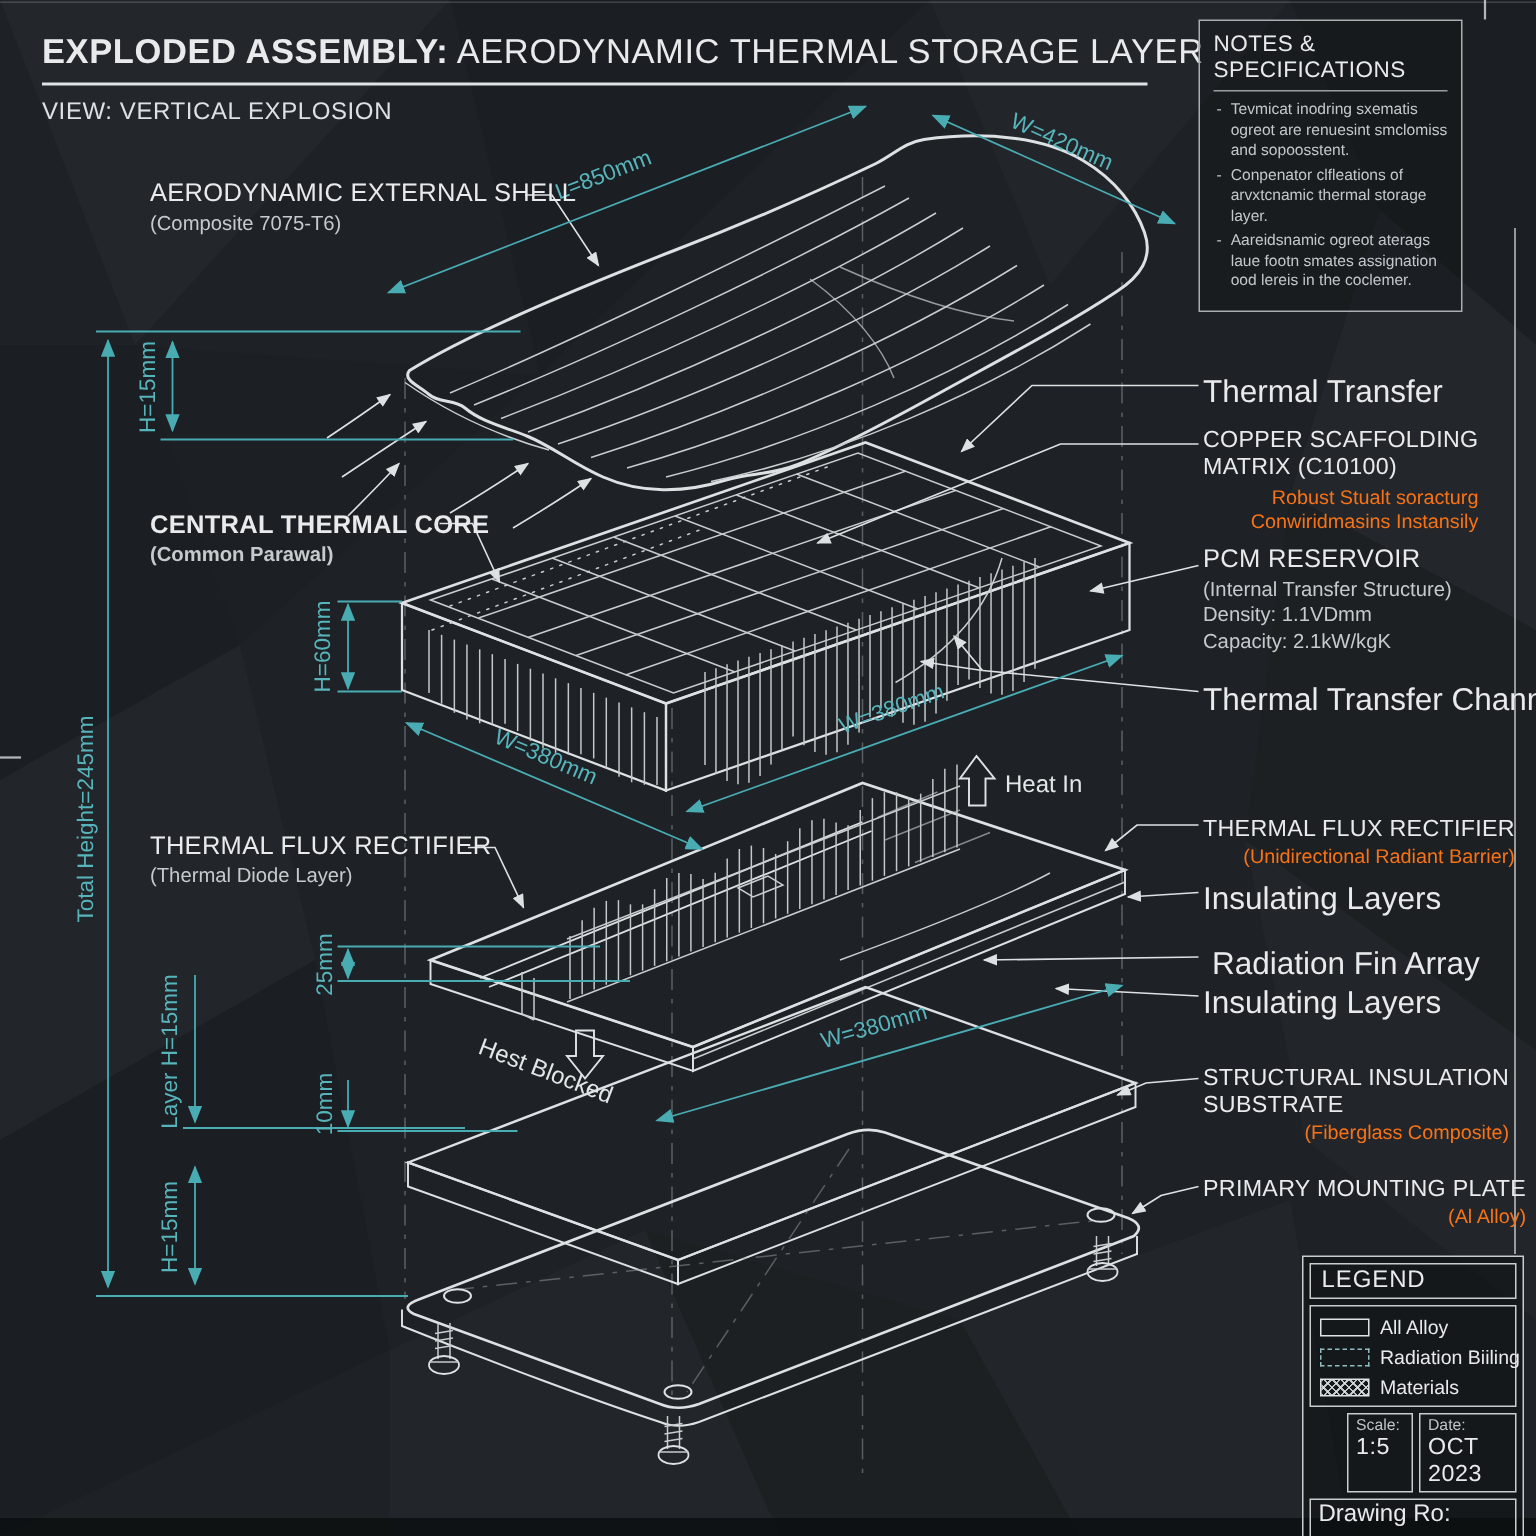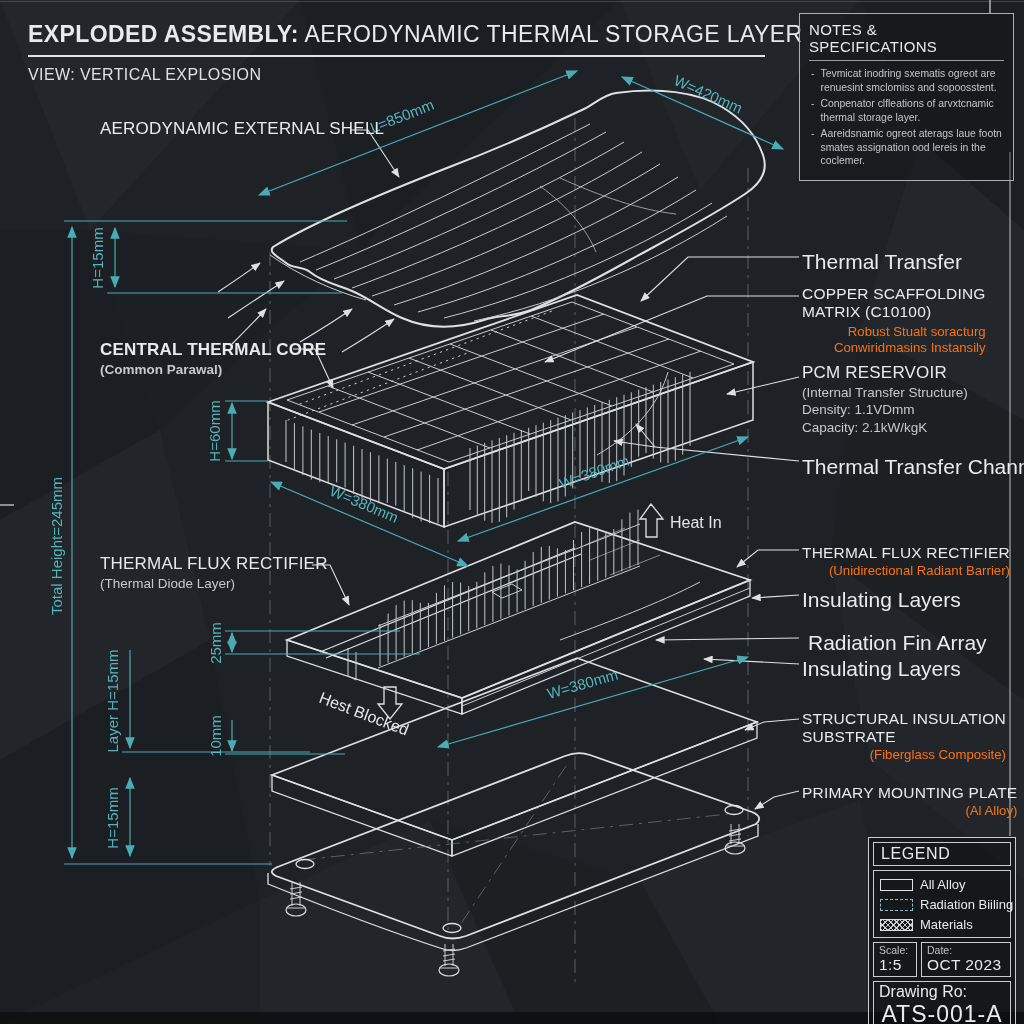--- a/index.html
+++ b/index.html
@@ -8,21 +8,21 @@
   #art{position:absolute;inset:0;}
   .abs{position:absolute;}
 
   
   .title-line{font-size:23px;letter-spacing:.4px;white-space:nowrap;}
   .title-line b{font-weight:bold;}
   .title-underline{height:2px;background:#dfe3e5;width:737px;margin-top:7px;}
   .view-line{font-size:16px;color:#dde1e4;margin-top:9px;letter-spacing:.4px;}
 
   
-  .notes{left:799px;top:13px;width:215px;border:1px solid #a9afb3;
+  .notes{left:799px;top:13px;width:176px;border:1px solid #a9afb3;
     background:rgba(14,17,20,.35);padding:7px 9px 9px;box-sizing:border-box;}
   .notes-title{font-size:15px;letter-spacing:.3px;border-bottom:1px solid #979da1;
     padding-bottom:5px;margin-bottom:6px;}
   .notes ul{list-style:none;margin:0;padding:0;}
   .notes li{display:flex;font-size:10.4px;line-height:1.3;color:#c3c7cb;margin-bottom:3px;}
   .notes li .dash{margin:0 6px 0 2px;}
 
   
   .lbl{line-height:1.15;}
   .lbl .t{font-size:17px;letter-spacing:.2px;white-space:nowrap;}
@@ -42,21 +42,21 @@
   .sw.solid{border:1.5px solid #dfe3e5;}
   .sw.dashed{border:1.5px dashed #8fbcbf;}
   .sw.hatch{border:1px solid #dfe3e5;
     background-image:repeating-linear-gradient(45deg,rgba(223,227,229,.85) 0 1px,transparent 1px 4px),
                      repeating-linear-gradient(-45deg,rgba(223,227,229,.85) 0 1px,transparent 1px 4px);}
   .swlabel{font-size:13px;white-space:nowrap;}
   .legend .row2{display:flex;margin-top:4px;}
   .legend .cell{border:1px solid #c9cdd0;padding:1px 5px 2px;box-sizing:border-box;}
   .legend .cell .cl{font-size:10.5px;color:#c0c4c8;}
   .legend .cell .cv{font-size:15.5px;letter-spacing:.4px;}
-  .legend .c-scale{width:44px;margin-right:4px;}
+  .legend .c-scale{width:44px;margin-right:4px;margin-left:25px;}
   .legend .c-date{flex:1;}
   .legend .draw{border:1px solid #c9cdd0;margin-top:4px;padding:1px 5px 3px;}
   .legend .draw .cv{font-size:23px;letter-spacing:1px;text-align:center;}
 
   
   .ln{stroke:#dde1e4;fill:none;}
   .ln-thin{stroke:#c9cdd0;fill:none;stroke-width:1;}
   .dim{stroke:#49acb3;fill:none;stroke-width:1.2;}
   .dimtext{fill:#57b4bb;font-size:15px;font-family:"Liberation Sans",sans-serif;text-anchor:middle;}
   .leader{stroke:#dde1e4;fill:none;stroke-width:1.1;}
@@ -373,20 +373,21 @@
         </li>
     <li>
           <span class="dash">-</span>
           <span>Aareidsnamic ogreot aterags laue footn smates assignation ood lereis in the coclemer.</span>
         </li>
   </ul>
 </div>
 
 <div class="abs lbl" style="left:100px;top:119px;">
   <div class="t">AERODYNAMIC EXTERNAL SHELL</div>
+  <div class="s">(Composite 7075-T6)</div>
 </div>
 <div class="abs lbl" style="left:100px;top:340px;font-weight:bold;">
   <div class="t">CENTRAL THERMAL CORE</div>
   <div class="s">(Common Parawal)</div>
 </div>
 <div class="abs lbl" style="left:100px;top:554px;">
   <div class="t">THERMAL FLUX RECTIFIER</div>
   <div class="s">(Thermal Diode Layer)</div>
 </div>
 

